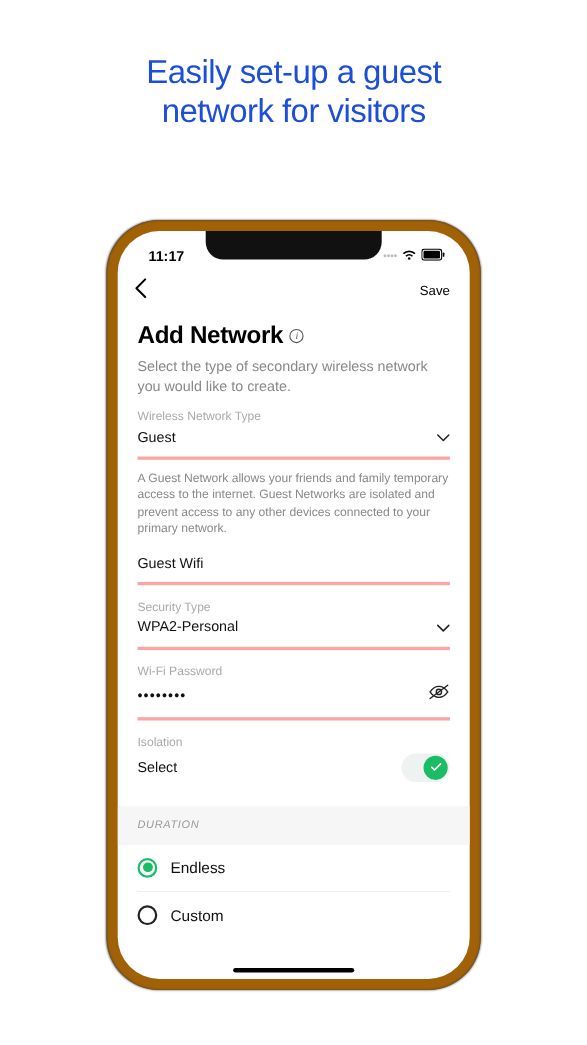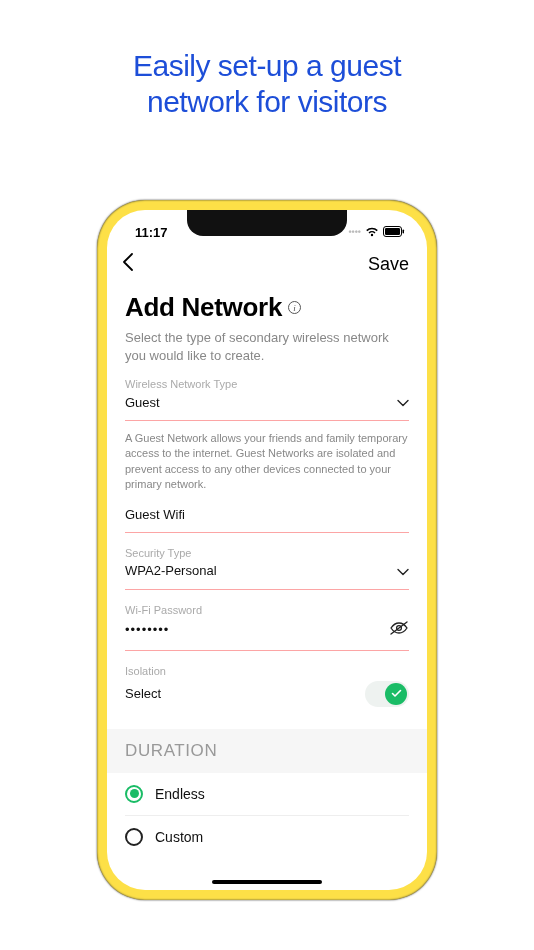--- a/index.html
+++ b/index.html
@@ -21,21 +21,21 @@
     color: #1d4ed8;
   }
   .phone-frame {
     position: absolute;
     left: 50%;
     top: 200px;
     transform: translateX(-50%);
     width: 340px;
     height: 700px;
     border-radius: 48px;
-    background: #fde047;
+    background: #a16207;
     box-shadow: 0 0 2px rgba(0,0,0,0.8), inset 0 0 2px #333;
     padding: 10px;
   }
   .phone-screen {
     width: 100%;
     height: 100%;
     background: #fff;
     border-radius: 38px;
     overflow: hidden;
     position: relative;
@@ -67,34 +67,34 @@
     justify-content: space-between;
     align-items: center;
     padding: 6px 18px 6px 14px;
   }
   .back-chevron {
     font-size: 22px;
     font-weight: 300;
     line-height: 1;
   }
   .save-btn {
-    font-size: 18px;
+    font-size: 12px;
     font-weight: 500;
   }
   .content {
     padding: 4px 18px 0 18px;
   }
   .page-title-row {
     display: flex;
     align-items: center;
     gap: 6px;
     margin-top: 6px;
   }
   .page-title {
-    font-size: 26px;
+    font-size: 22px;
     font-weight: 800;
     letter-spacing: -0.3px;
     text-align: center;
   }
   .info-icon {
     width: 13px;
     height: 13px;
     border: 1px solid #555;
     border-radius: 50%;
     font-size: 9px;
@@ -115,21 +115,21 @@
   .field-label {
     font-size: 11px;
     color: #aaa;
     margin-top: 8px;
   }
   .field-row {
     display: flex;
     justify-content: space-between;
     align-items: center;
     padding: 4px 0 10px 0;
-    border-bottom: 1px solid #fca5a5;
+    border-bottom: 3px solid #fca5a5;
   }
   .field-value {
     font-size: 13px;
     color: #111;
   }
   .chevron-down {
     font-size: 14px;
     color: #333;
   }
   .help-text {
@@ -157,23 +157,24 @@
     display: flex;
     align-items: center;
     justify-content: center;
     color: #fff;
     font-size: 12px;
   }
   .section-header {
     background: #f6f6f6;
     margin: 12px -18px 0 -18px;
     padding: 12px 18px;
-    font-size: 17px;
+    font-size: 10px;
     letter-spacing: 0.6px;
     color: #999;
+    font-style: italic;
   }
   .radio-row {
     display: flex;
     align-items: center;
     gap: 12px;
     padding: 12px 0;
     border-bottom: 1px solid #eee;
   }
   .radio {
     width: 18px;

